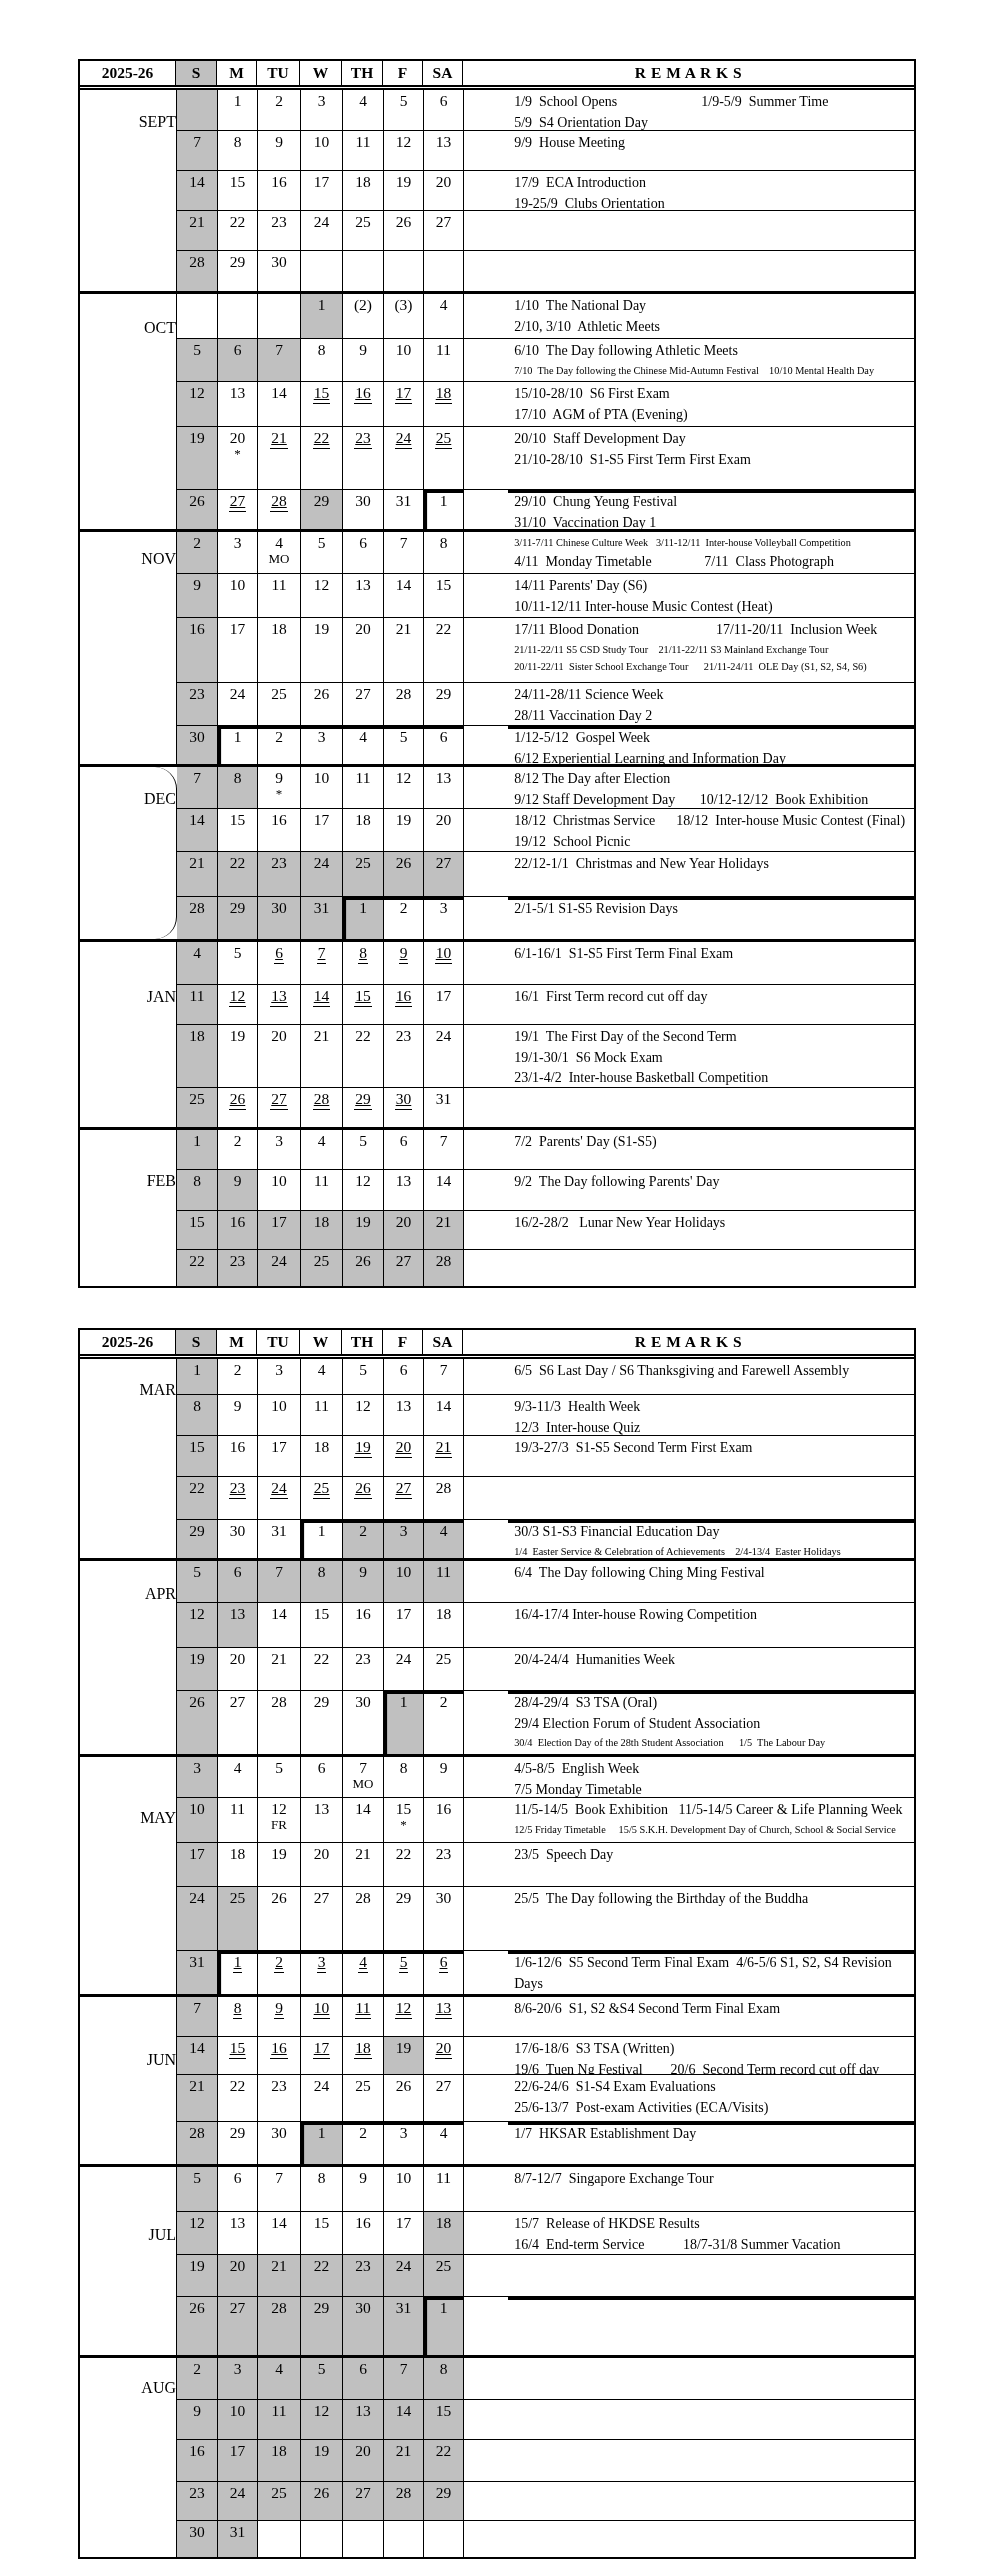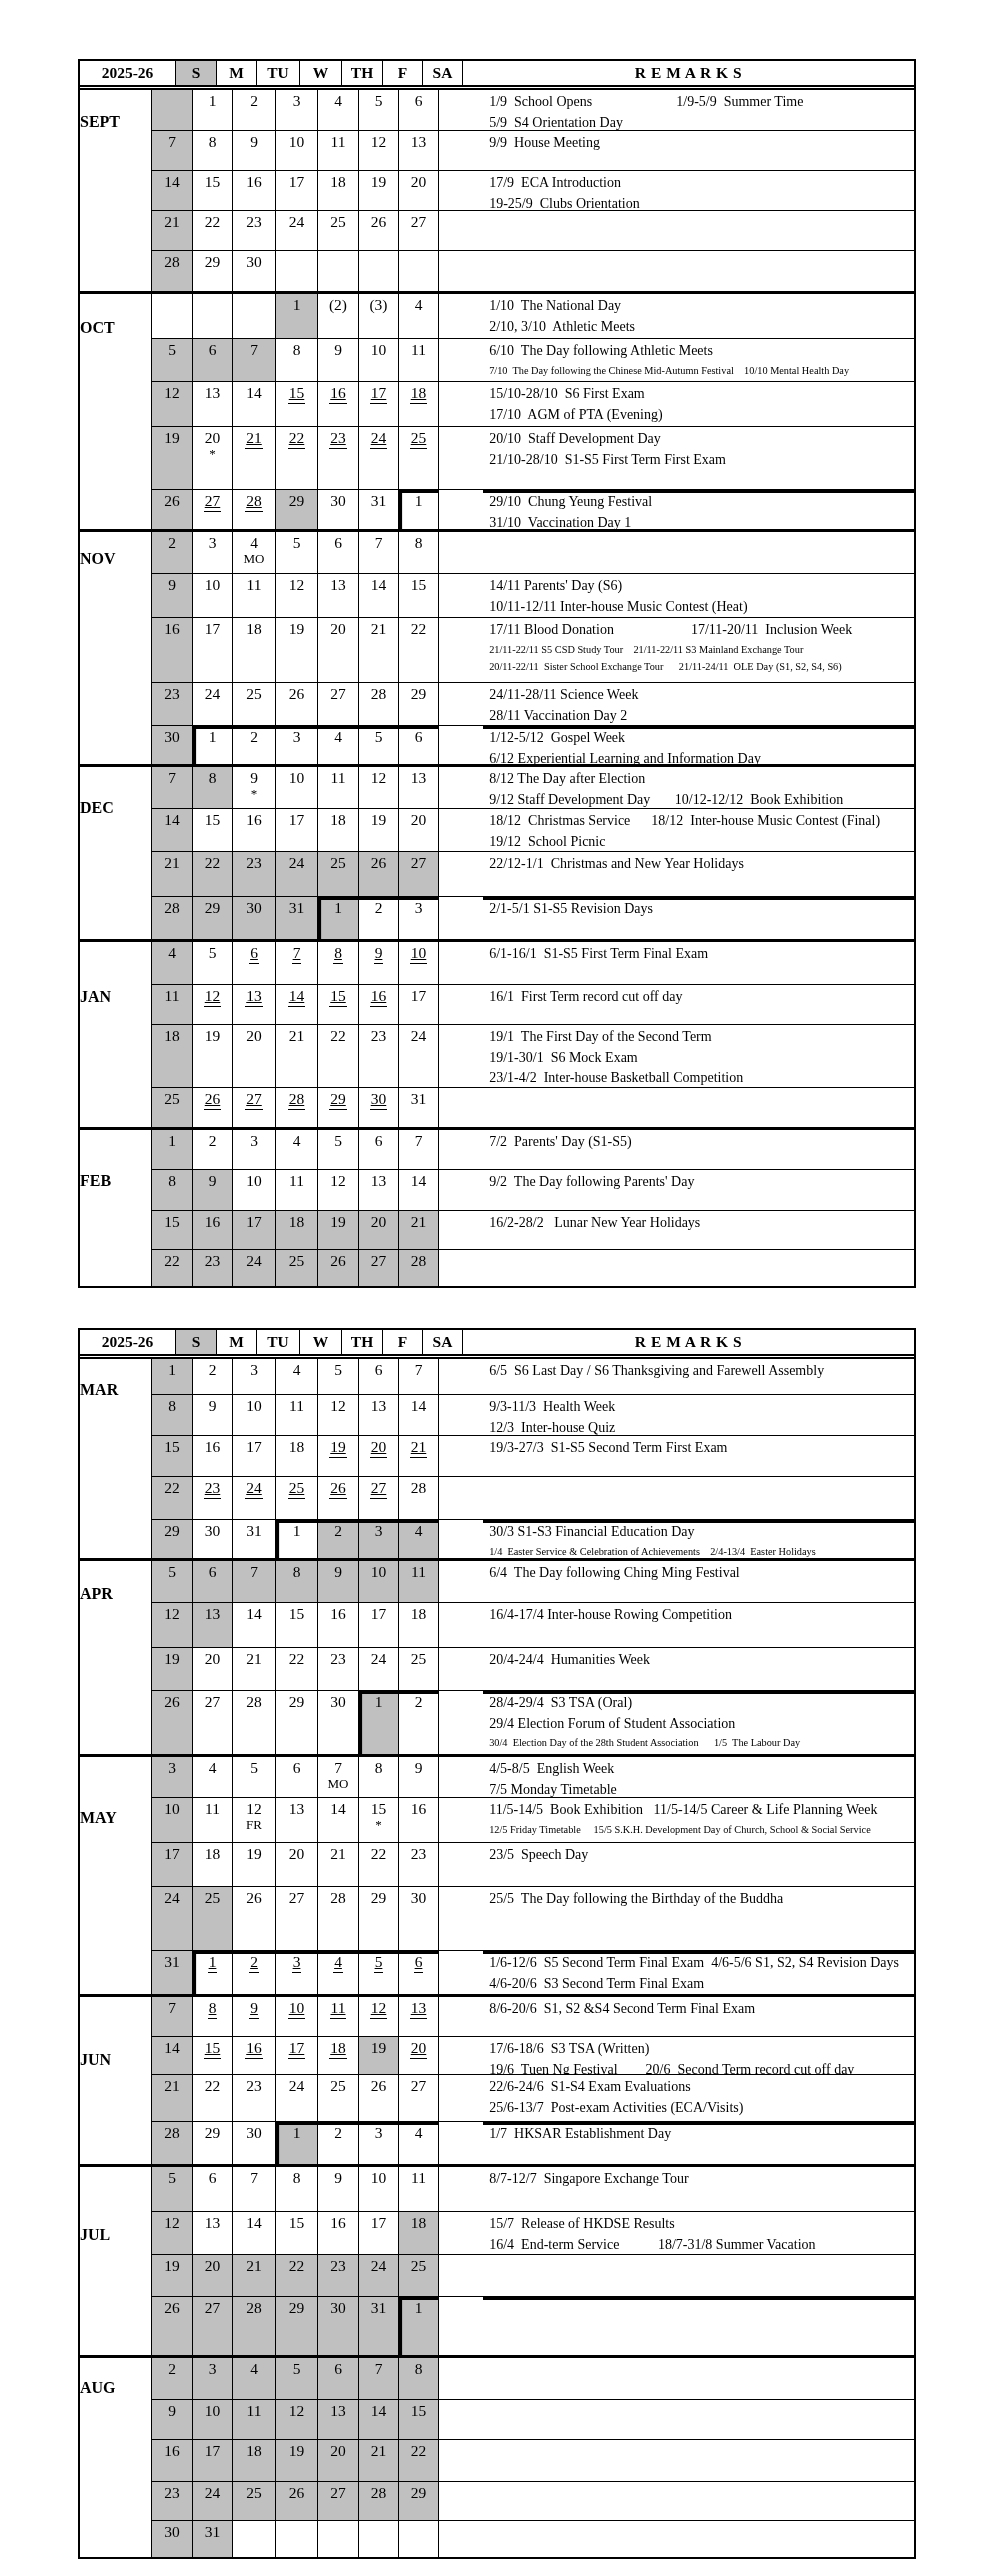--- a/index.html
+++ b/index.html
@@ -9,22 +9,22 @@
   #table1{left:78px;top:59px;}
   #table2{left:78px;top:1328px;}
   .cal-header{display:flex;border-bottom:5.7px double #000;}
   .hcell{box-sizing:border-box;height:24px;line-height:24px;border-right:1.5px solid #000;
          font-weight:bold;font-size:15.5px;text-align:center;overflow:hidden;}
   .hyear{width:96px;}
   .hremarks{flex:1;border-right:none;letter-spacing:0.5px;}
   .w0{width:41px}.w1{width:40px}.w2{width:43px}.w3{width:42px}.w4{width:41px}.w5{width:40px}.w6{width:40px}
   .month-block{display:flex;border-top:3.1px solid #000;}
   .cal-header + .month-block{border-top:none;}
-  .mlabel{width:72px;box-sizing:border-box;border-right:1.5px solid #000;text-align:left;
-          font-weight:bold;font-size:16px;line-height:17.5px;}
+  .mlabel{width:97px;box-sizing:border-box;border-right:1.5px solid #000;text-align:right;
+          font-weight:normal;font-size:16px;line-height:17.5px;}
   .weeks{flex:1;display:flex;flex-direction:column;}
   .week{display:flex;box-sizing:border-box;border-top:1.5px solid #000;overflow:hidden;}
   .week:first-child{border-top:none;}
   .dcell{box-sizing:border-box;border-right:1.5px solid #000;text-align:center;font-size:15.5px;
          padding-top:1.5px;line-height:18.5px;overflow:hidden;}
   .shaded{background:#c0c0c0;}
   .tt{box-shadow:inset 0 3.1px 0 #000;}
   .tl{box-shadow:inset 3.1px 0 0 #000;}
   .tt.tl{box-shadow:inset 0 3.1px 0 #000, inset 3.1px 0 0 #000;}
   .num{display:inline-block;min-height:17.5px;}
@@ -187,20 +187,24 @@
         <div class="mlabel" style="padding-top: 18px;">NOV</div>
         <div class="weeks">
           <div class="week" style="height: 41px;">
             <div class="dcell w0 shaded"><span class="num">2</span></div>
             <div class="dcell w1"><span class="num">3</span></div>
             <div class="dcell w2"><span class="num">4</span><span class="sub">MO</span></div>
             <div class="dcell w3"><span class="num">5</span></div>
             <div class="dcell w4"><span class="num">6</span></div>
             <div class="dcell w5"><span class="num">7</span></div>
             <div class="dcell w6"><span class="num">8</span></div>
+            <div class="rcell">
+              <div class="rline small">3/11-7/11 Chinese Culture Week   3/11-12/11  Inter-house Volleyball Competition</div>
+              <div class="rline">4/11  Monday Timetable               7/11  Class Photograph</div>
+            </div>
           </div>
           <div class="week" style="height: 44px;">
             <div class="dcell w0 shaded"><span class="num">9</span></div>
             <div class="dcell w1"><span class="num">10</span></div>
             <div class="dcell w2"><span class="num">11</span></div>
             <div class="dcell w3"><span class="num">12</span></div>
             <div class="dcell w4"><span class="num">13</span></div>
             <div class="dcell w5"><span class="num">14</span></div>
             <div class="dcell w6"><span class="num">15</span></div>
             <div class="rcell">
@@ -244,21 +248,21 @@
             <div class="dcell w5 tt"><span class="num">5</span></div>
             <div class="dcell w6 tt"><span class="num">6</span></div>
             <div class="rcell tt">
               <div class="rline">1/12-5/12  Gospel Week</div>
               <div class="rline">6/12 Experiential Learning and Information Day</div>
             </div>
           </div>
         </div>
       </div>
       <div class="month-block">
-        <div class="mlabel" style="padding-top: 32px;">DEC</div>
+        <div class="mlabel" style="padding-top: 23px; border-radius: 22px;">DEC</div>
         <div class="weeks">
           <div class="week" style="height: 41px;">
             <div class="dcell w0 shaded"><span class="num">7</span></div>
             <div class="dcell w1 shaded"><span class="num">8</span></div>
             <div class="dcell w2"><span class="num">9</span><span class="sub">*</span></div>
             <div class="dcell w3"><span class="num">10</span></div>
             <div class="dcell w4"><span class="num">11</span></div>
             <div class="dcell w5"><span class="num">12</span></div>
             <div class="dcell w6"><span class="num">13</span></div>
             <div class="rcell">

